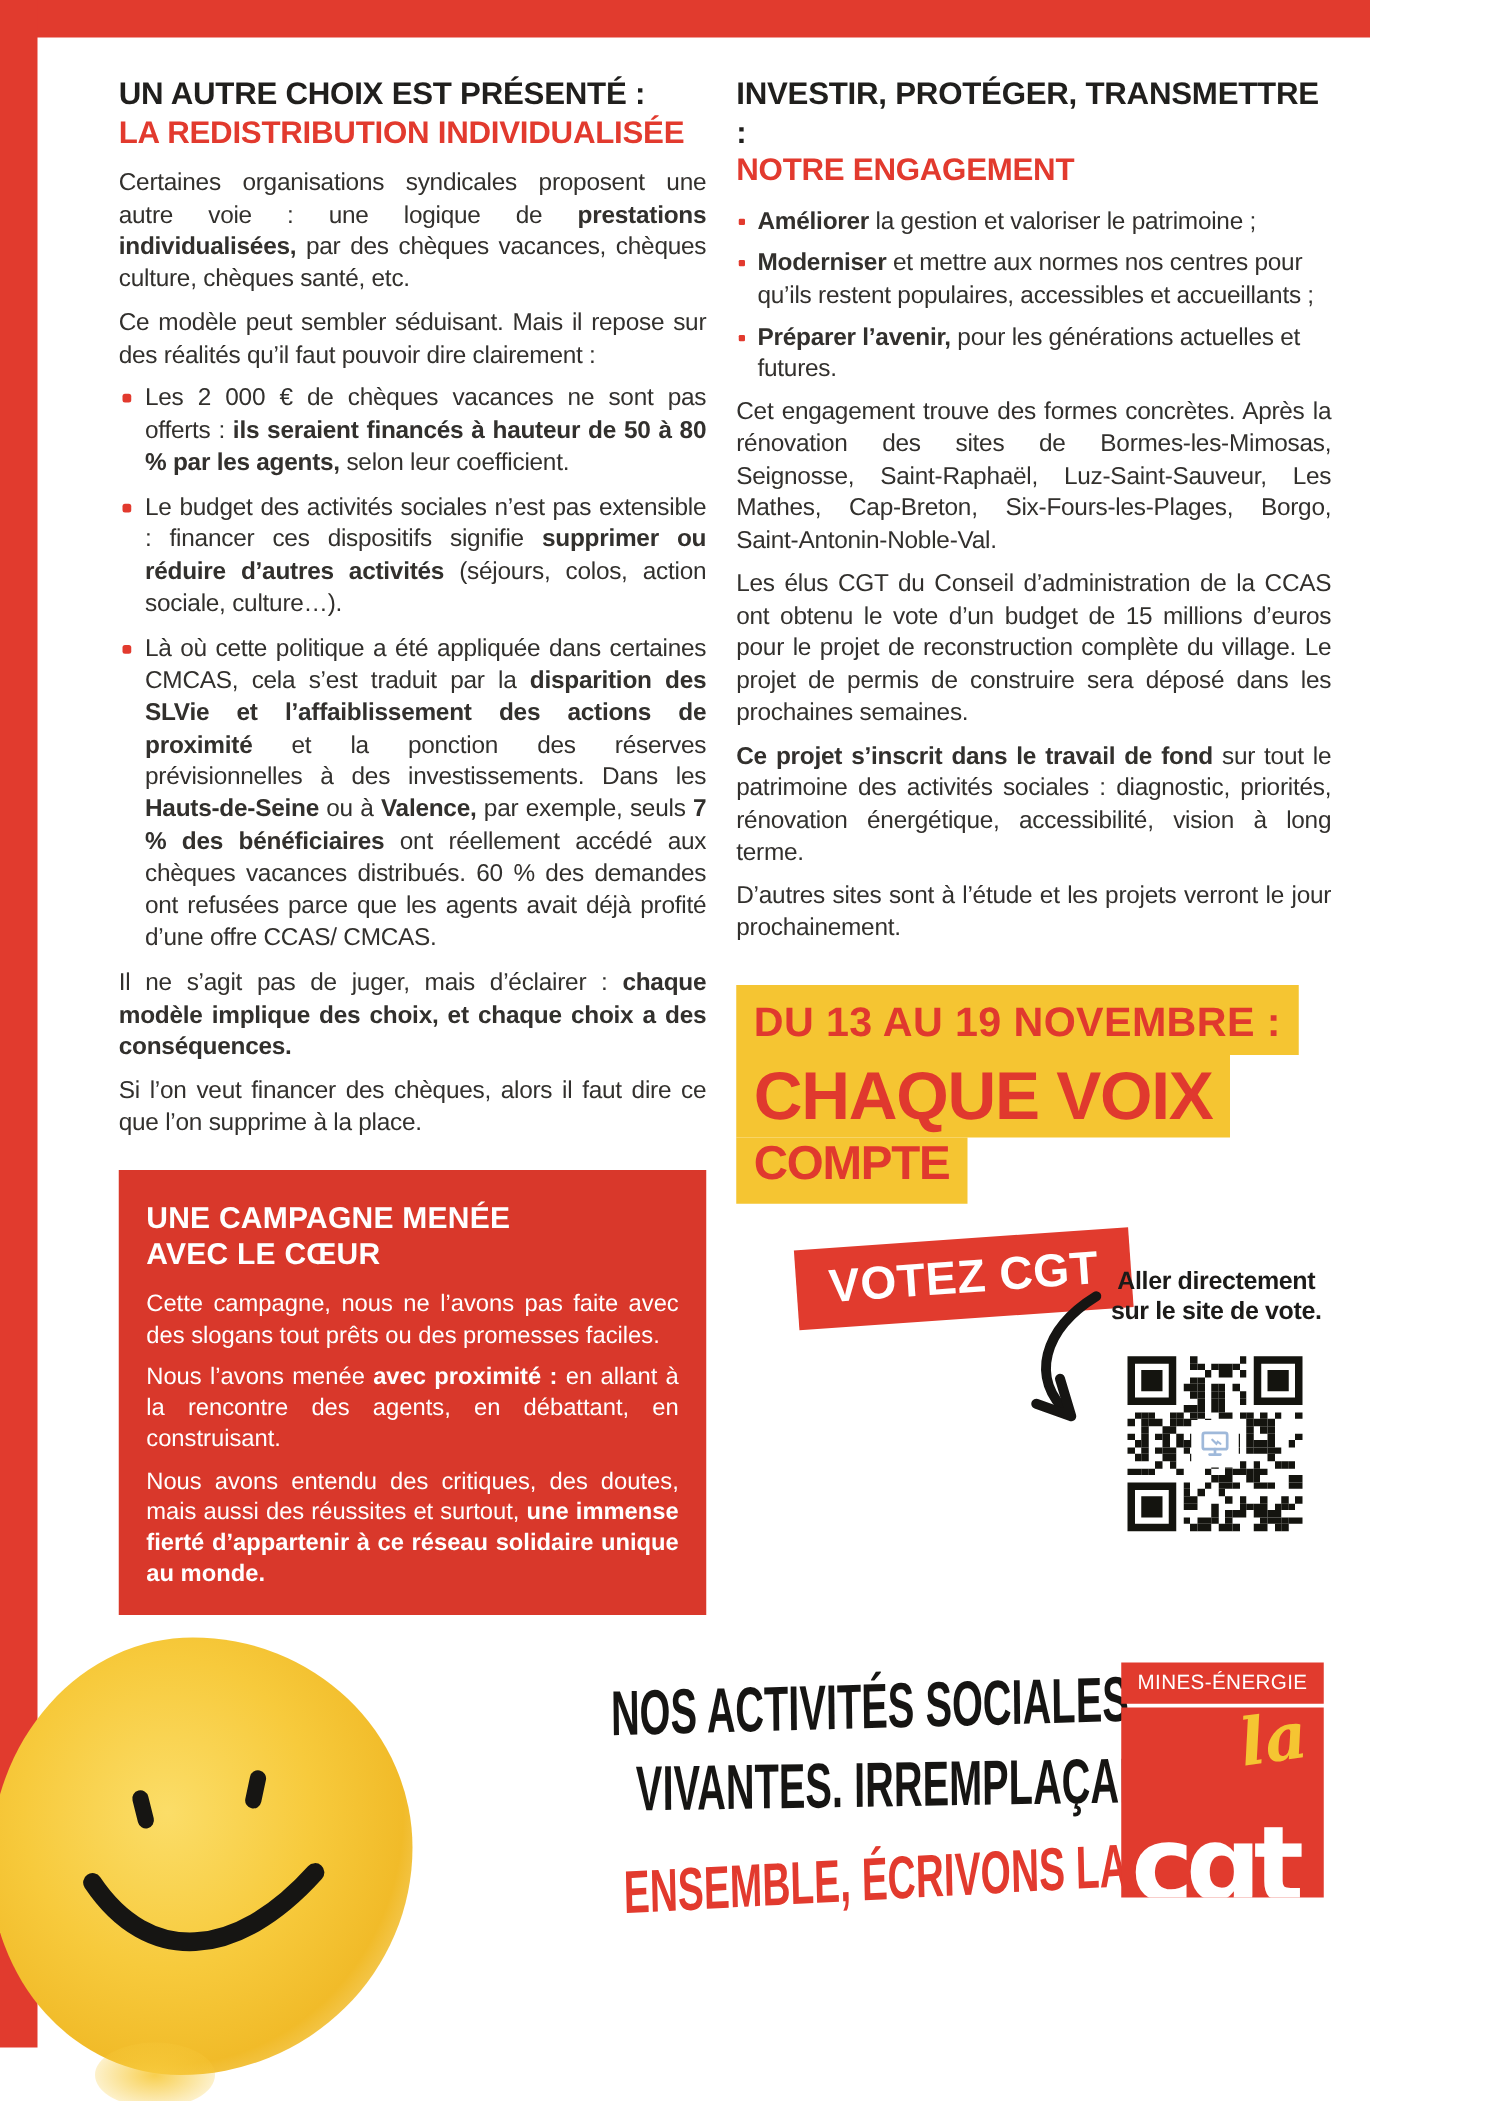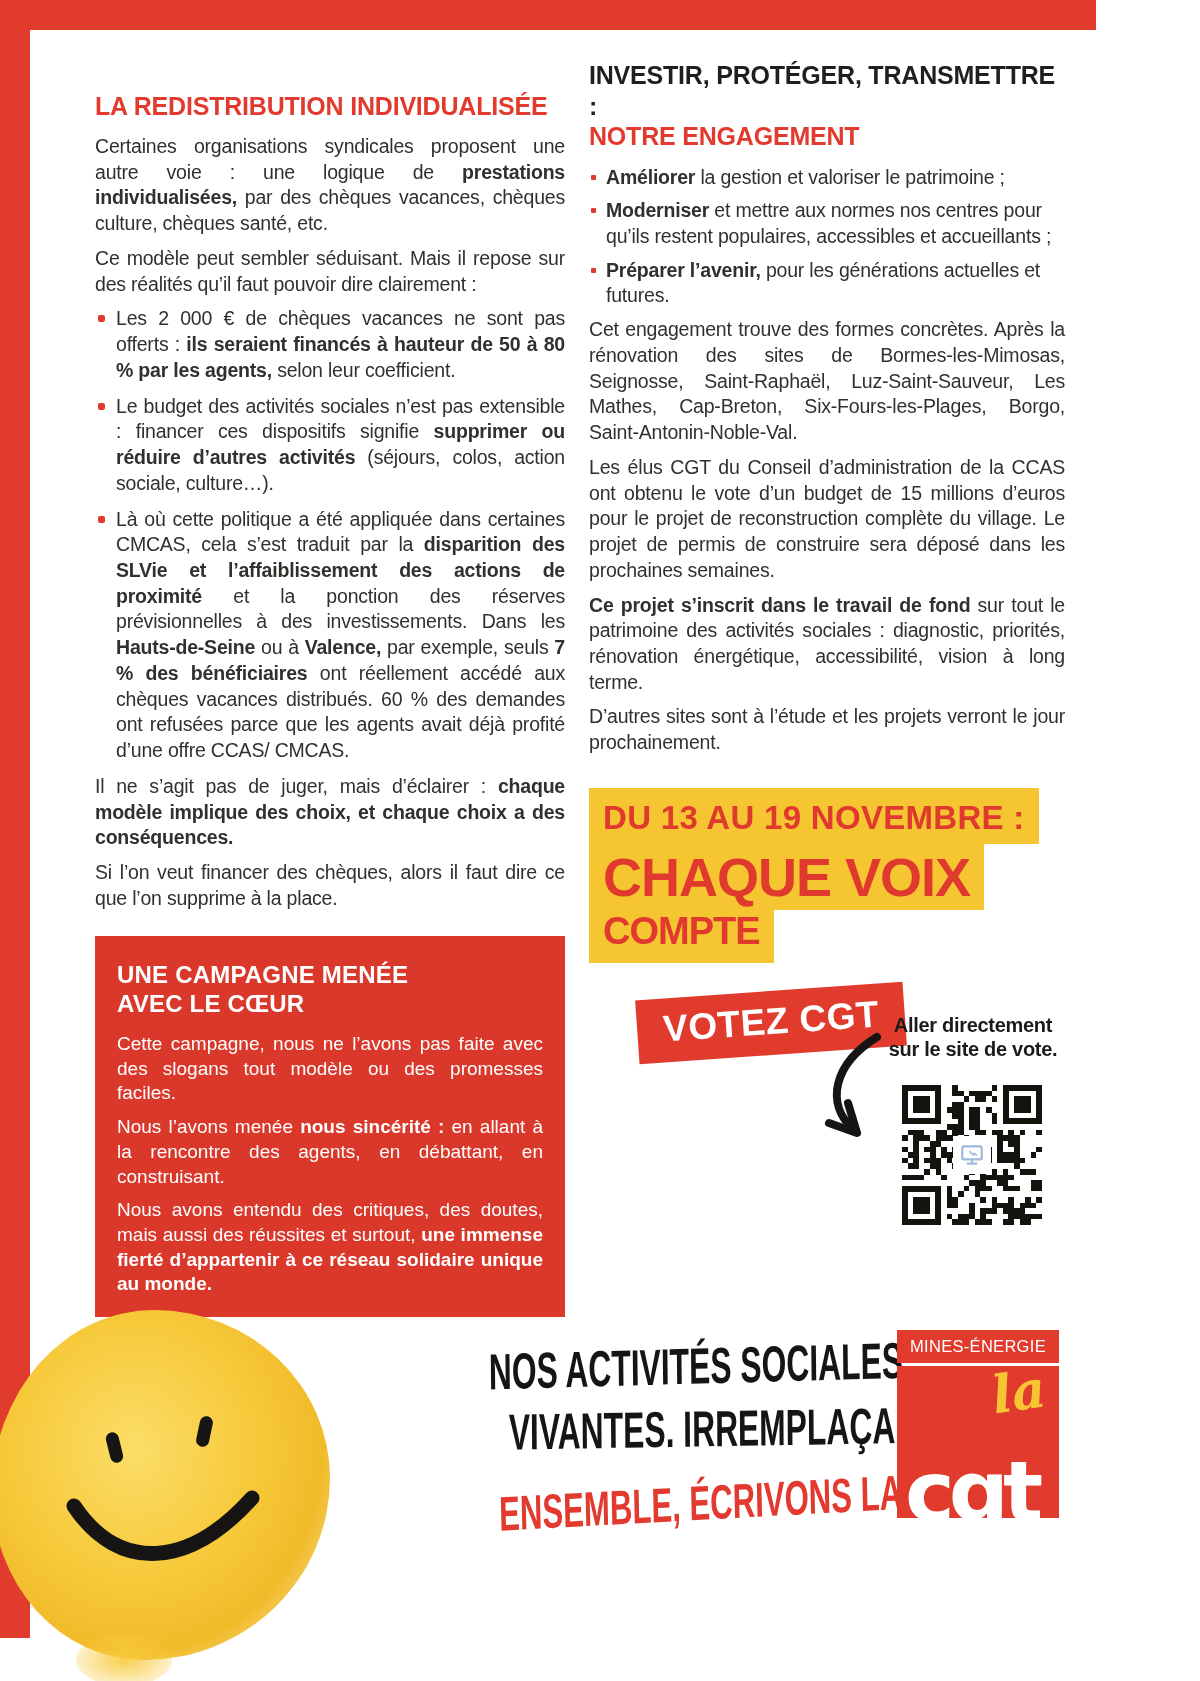--- a/index.html
+++ b/index.html
@@ -88,43 +88,43 @@
             font-size:84px;color:#fff;letter-spacing:-6px;line-height:1}
 </style>
 </head>
 <body>
 
 <div class="bar-top"></div>
 <div class="bar-left"></div>
 
 <div class="col col-left">
   <h2 class="colhead">
-    <br>
+    <span class="hl1">UN AUTRE CHOIX EST PRÉSENTÉ :</span><br>
     <span class="hl2">LA REDISTRIBUTION INDIVIDUALISÉE</span>
   </h2>
 
   <p class="body">Certaines organisations syndicales proposent une autre voie : une logique de <b>prestations individualisées,</b> par des chèques vacances, chèques culture, chèques santé, etc.</p>
   <p class="body">Ce modèle peut sembler séduisant. Mais il repose sur des réalités qu’il faut pouvoir dire clairement :</p>
 
   <ul class="bullets">
     <li>Les 2 000 € de chèques vacances ne sont pas offerts : <b>ils seraient financés à hauteur de 50 à 80 % par les agents,</b> selon leur coefficient.</li>
     <li>Le budget des activités sociales n’est pas extensible : financer ces dispositifs signifie <b>supprimer ou réduire d’autres activités</b> (séjours, colos, action sociale, culture…).</li>
     <li>Là où cette politique a été appliquée dans certaines CMCAS, cela s’est traduit par la <b>disparition des SLVie et l’affaiblissement des actions de proximité</b> et la ponction des réserves prévisionnelles à des investissements. Dans les <b>Hauts-de-Seine</b> ou à <b>Valence,</b> par exemple, seuls <b>7 % des bénéficiaires</b> ont réellement accédé aux chèques vacances distribués. 60 % des demandes ont refusées parce que les agents avait déjà profité d’une offre CCAS/ CMCAS.</li>
   </ul>
 
   <p class="body">Il ne s’agit pas de juger, mais d’éclairer : <b>chaque modèle implique des choix, et chaque choix a des conséquences.</b></p>
   <p class="body">Si l’on veut financer des chèques, alors il faut dire ce que l’on supprime à la place.</p>
 
   <div class="campaign-box">
     <h3>
       <span>UNE CAMPAGNE MENÉE</span><br>
       <span>AVEC LE CŒUR</span>
     </h3>
-    <p>Cette campagne, nous ne l’avons pas faite avec des slogans tout modèle ou des promesses faciles.</p>
-    <p>Nous l’avons menée <b>nous sincérité :</b> en allant à la rencontre des agents, en débattant, en construisant.</p>
+    <p>Cette campagne, nous ne l’avons pas faite avec des slogans tout prêts ou des promesses faciles.</p>
+    <p>Nous l’avons menée <b>avec proximité :</b> en allant à la rencontre des agents, en débattant, en construisant.</p>
     <p>Nous avons entendu des critiques, des doutes, mais aussi des réussites et surtout, <b>une immense fierté d’appartenir à ce réseau solidaire unique au monde.</b></p>
   </div>
 </div>
 
 <div class="col col-right">
   <h2 class="colhead">
     <span class="hl1">INVESTIR, PROTÉGER, TRANSMETTRE :</span><br>
     <span class="hl2">NOTRE ENGAGEMENT</span>
   </h2>
 

